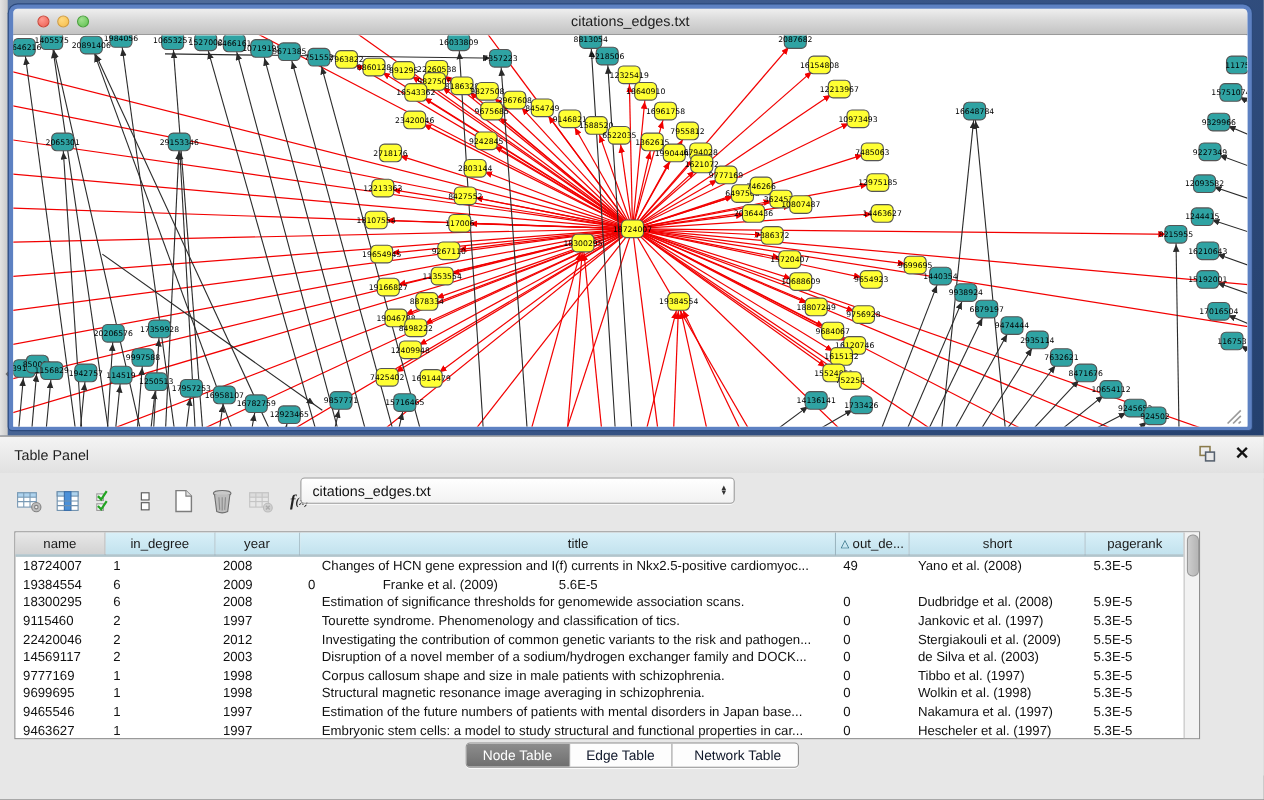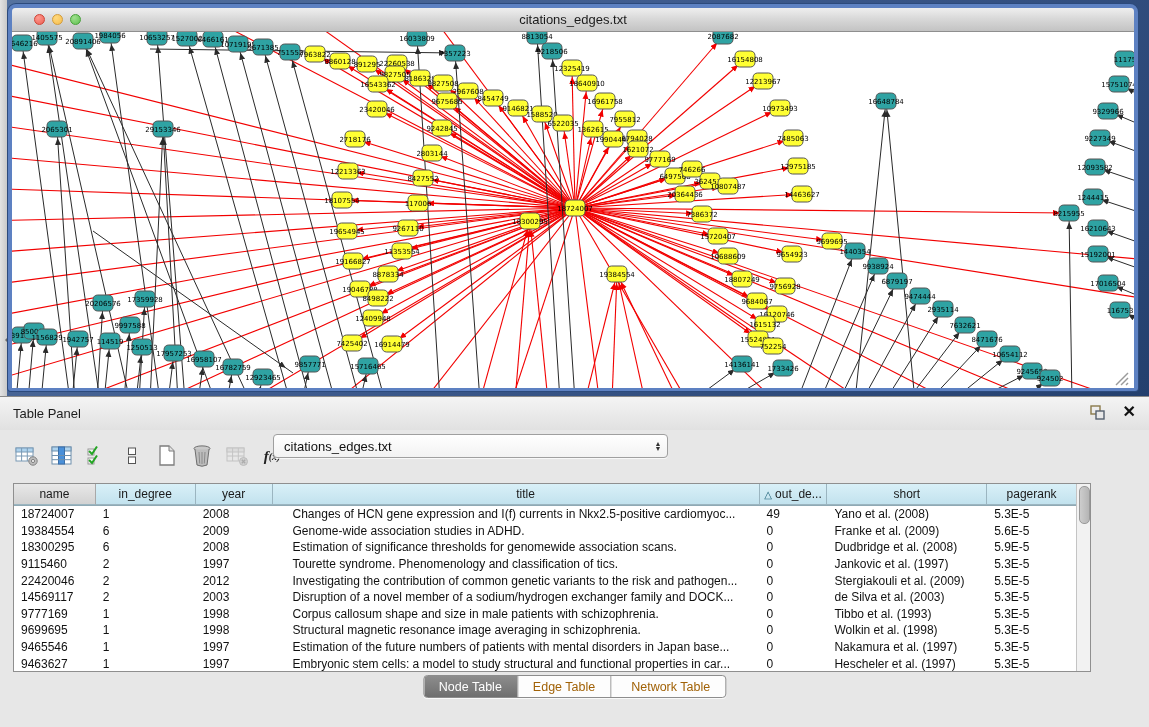--- a/index.html
+++ b/index.html
@@ -64,21 +64,21 @@
   
   .c0{width:82px;}.c1{width:100px;}.c2{width:77px;}.c3{width:488px;padding-left:20px;}.c4{width:68px;}.c5{width:160px;}.c6{width:90px;}
 
   #vscroll{position:absolute;right:0;top:0;width:13px;bottom:0;background:#f2f2f2;border-left:1px solid #c4c4c4;}
   #vthumb{position:absolute;left:1.5px;top:2px;width:9px;height:36px;background:linear-gradient(90deg,#cdcdcd,#b5b5b5);
           border:1px solid #9a9a9a;border-radius:5px;}
 
   
   #tabs{position:absolute;left:50%;top:245px;transform:translateX(-50%);display:flex;height:21px;
         border:1px solid #8d8d8d;border-radius:4px;overflow:hidden;background:#fdfdfd;box-shadow:0 1px 0 rgba(255,255,255,.8);}
-  .tab{padding:0 15px;display:flex;align-items:center;font-size:12.5px;color:#a16207;border-right:1px solid #9d9d9d;}
+  .tab{padding:0 15px;display:flex;align-items:center;font-size:12.5px;color:#0f172a;border-right:1px solid #9d9d9d;}
   .tab:last-child{border-right:none;padding-left:20px;}
   .tab.sel{background:linear-gradient(#8d8d8d,#6f6f6f);color:#fff;}
 
   
   #statusbar{position:absolute;left:0;top:705px;width:1149px;height:22px;background:linear-gradient(#f0f0f0,#e2e2e2);
              border-top:1px solid #9e9e9e;box-sizing:border-box;}
   #mem{position:absolute;right:32px;top:4px;font-size:12px;color:#222;}
   #mem-dot{position:absolute;right:10px;top:4px;width:13px;height:13px;border-radius:50%;
            background:radial-gradient(circle at 35% 30%,#7fe07f,#35b535);border:1px solid #2a8f2a;box-sizing:border-box;}
 </style>
@@ -899,21 +899,20 @@
               <div class="tcell c2">2008</div>
               <div class="tcell c3">Changes of HCN gene expression and I(f) currents in Nkx2.5-positive cardiomyoc...</div>
               <div class="tcell c4">49</div>
               <div class="tcell c5">Yano et al. (2008)</div>
               <div class="tcell c6">5.3E-5</div>
             </div>
             <div class="trow">
               <div class="tcell c0">19384554</div>
               <div class="tcell c1">6</div>
               <div class="tcell c2">2009</div>
-              <div class="tcell c3">Genome-wide association studies in ADHD.</div>
               <div class="tcell c4">0</div>
               <div class="tcell c5">Franke et al. (2009)</div>
               <div class="tcell c6">5.6E-5</div>
             </div>
             <div class="trow">
               <div class="tcell c0">18300295</div>
               <div class="tcell c1">6</div>
               <div class="tcell c2">2008</div>
               <div class="tcell c3">Estimation of significance thresholds for genomewide association scans.</div>
               <div class="tcell c4">0</div>
@@ -946,21 +945,21 @@
               <div class="tcell c4">0</div>
               <div class="tcell c5">de Silva et al. (2003)</div>
               <div class="tcell c6">5.3E-5</div>
             </div>
             <div class="trow">
               <div class="tcell c0">9777169</div>
               <div class="tcell c1">1</div>
               <div class="tcell c2">1998</div>
               <div class="tcell c3">Corpus callosum shape and size in male patients with schizophrenia.</div>
               <div class="tcell c4">0</div>
-              <div class="tcell c5">Tibbo et al. (1993)</div>
+              <div class="tcell c5">Tibbo et al. (1997)</div>
               <div class="tcell c6">5.3E-5</div>
             </div>
             <div class="trow">
               <div class="tcell c0">9699695</div>
               <div class="tcell c1">1</div>
               <div class="tcell c2">1998</div>
               <div class="tcell c3">Structural magnetic resonance image averaging in schizophrenia.</div>
               <div class="tcell c4">0</div>
               <div class="tcell c5">Wolkin et al. (1998)</div>
               <div class="tcell c6">5.3E-5</div>

